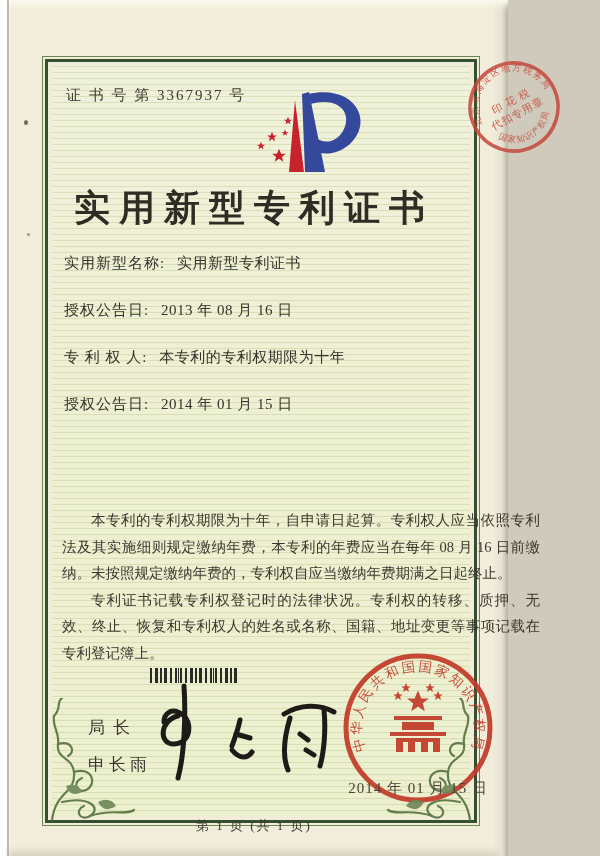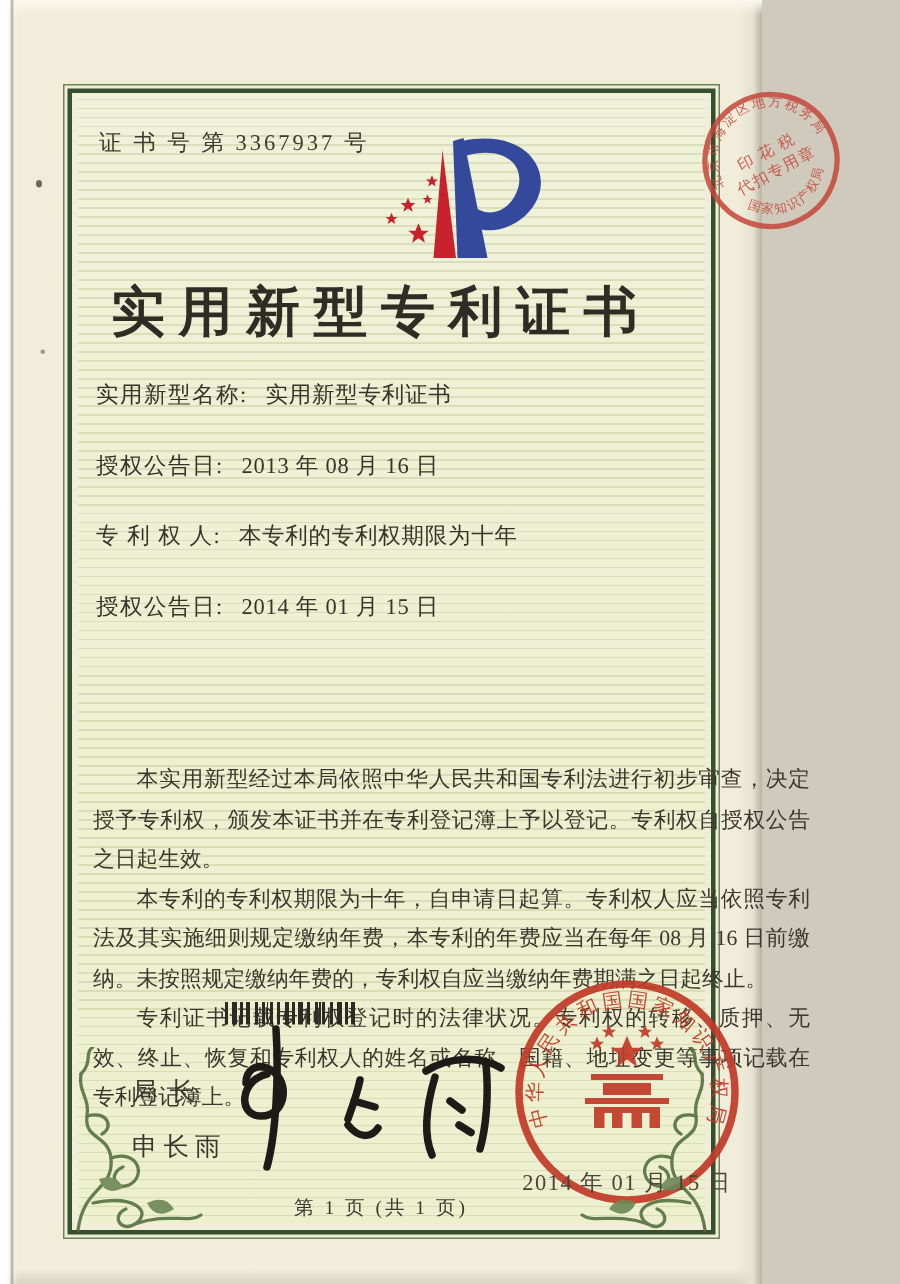--- a/index.html
+++ b/index.html
@@ -63,21 +63,21 @@
   .director{position:absolute;left:88px;top:716px;font-size:17px;color:#3a382e;}
   .director .line1{letter-spacing:8px;}
   .director .line2{margin-top:14px;letter-spacing:4px;}
   .signature{position:absolute;left:148px;top:678px;width:200px;height:112px;}
   .seal{position:absolute;left:340px;top:650px;width:156px;height:156px;opacity:.92;}
   .seal-date{
     position:absolute;left:338px;top:779px;width:160px;text-align:center;
     font-size:15px;color:#4b4337;letter-spacing:1px;z-index:3;
   }
   .footer{
-    position:absolute;left:0;right:0;top:796px;text-align:center;
+    position:absolute;left:0;right:0;top:817px;text-align:center;
     font-size:13px;color:#3a382e;letter-spacing:2px;
   }
   .tax-stamp{
     position:absolute;left:467px;top:60px;width:94px;height:94px;
     transform:rotate(-28deg);opacity:.85;z-index:4;
   }
   .ornament{position:absolute;width:108px;height:126px;z-index:1;}
   .orn-bl{left:46px;bottom:32px;}
   .orn-br{right:32px;bottom:32px;transform:scaleX(-1);}
   svg text{font-family:"Liberation Serif","DejaVu Serif",serif;}
@@ -154,21 +154,20 @@
       <span class="lbl">专 利 权 人:</span>
       <span class="val">本专利的专利权期限为十年</span>
     </div>
     <div class="field-row">
       <span class="lbl">授权公告日:</span>
       <span class="val">2014 年 01 月 15 日</span>
     </div>
   </div>
 
   <div class="paras">
-    <p>本实用新型经过本局依照中华人民共和国专利法进行初步审查，决定授予专利权，颁发本证书并在专利登记簿上予以登记。专利权自授权公告之日起生效。</p>
     <p>本专利的专利权期限为十年，自申请日起算。专利权人应当依照专利法及其实施细则规定缴纳年费，本专利的年费应当在每年 08 月 16 日前缴纳。未按照规定缴纳年费的，专利权自应当缴纳年费期满之日起终止。</p>
     <p>专利证书记载专利权登记时的法律状况。专利权的转移、质押、无效、终止、恢复和专利权人的姓名或名称、国籍、地址变更等事项记载在专利登记簿上。</p>
   </div>
 
   <div class="barcode"></div>
 
   <div class="director">
     <div class="line1">局长</div>
     <div class="line2">申长雨</div>
   </div>

